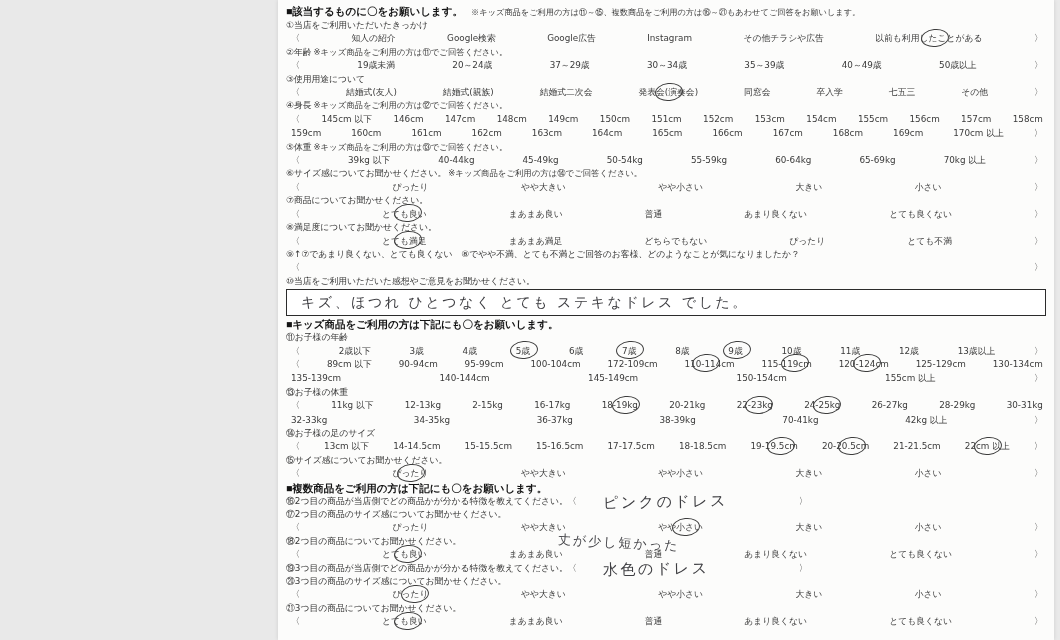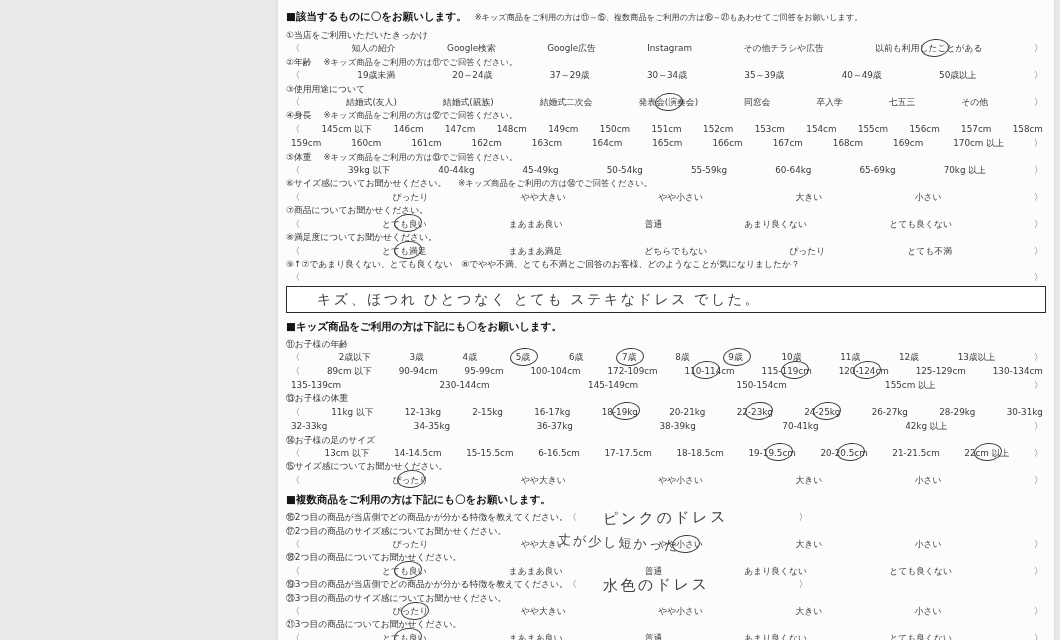--- a/index.html
+++ b/index.html
@@ -10,24 +10,24 @@
     color:#2f2f2f;
     position:relative;
   }
   #paper{
     position:absolute;left:278px;top:0;width:776px;height:640px;
     background:#fcfcfb;
     box-sizing:border-box;
     padding:5px 8px 4px 8px;
     box-shadow:0 0 4px rgba(0,0,0,.12);
   }
-  .sec-title{font-size:10.5px;line-height:23px;font-weight:bold;color:#141414;white-space:nowrap;}
+  .sec-title{font-size:10.5px;line-height:13px;font-weight:bold;color:#141414;white-space:nowrap;font-family:Liberation Serif, serif;}
   .sec-note{font-weight:normal;font-size:8.2px;color:#3a3a3a;margin-left:8px;letter-spacing:0;}
   .q-line{font-size:8.8px;line-height:13.4px;color:#343434;white-space:nowrap;}
-  .q-note{margin-left:12px;font-size:8.4px;color:#3d3d3d;}
+  .q-note{margin-left:2px;font-size:8.4px;color:#3d3d3d;}
   .opts{
     display:flex;justify-content:space-between;align-items:center;
     flex-wrap:wrap;row-gap:1px;
     font-size:8.8px;line-height:13.4px;
     padding:0 3px 0 5px;color:#3a3a3a;
   }
   .opt{position:relative;white-space:nowrap;}
   .bracket{color:#4a4a4a;font-size:9px;}
   .ring{
     position:absolute;top:-3.5px;width:26px;height:16px;
@@ -37,21 +37,21 @@
   .handwriting{
     color:#3e3e42;letter-spacing:2.5px;
     font-size:14px;line-height:13px;
   }
   .inline-answer{
     display:inline-block;width:196px;font-size:15px;
     transform:rotate(-1deg);margin-left:26px;vertical-align:middle;
   }
   .comment-box{
     border:1.6px solid #2b2b2b;height:25px;margin:1px 0 2px 0;
-    display:flex;align-items:center;padding-left:30px;background:#fff;font-family:Liberation Serif, serif;
+    display:flex;align-items:center;padding-left:14px;background:#fff;
   }
   .annotation{position:absolute;color:#46464a;letter-spacing:2px;white-space:nowrap;}
   .answer-line{display:flex;justify-content:space-between;font-size:9px;line-height:13.4px;padding:0 3px 0 5px;}
   .section{margin-bottom:1px;}
 </style>
 </head>
 <body>
 
 <div id="paper">
   <div id="sections">
@@ -165,20 +165,21 @@
           <span class="opt"><span>どちらでもない</span></span>
           <span class="opt"><span>ぴったり</span></span>
           <span class="opt"><span>とても不満</span></span>
           <span class="bracket">〉</span>
         </div>
         <div class="q-line"><span>⑨↑⑦であまり良くない、とても良くない　⑧でやや不満、とても不満とご回答のお客様、どのようなことが気になりましたか？</span></div>
         <div class="answer-line">
           <span class="bracket">〈</span>
           <span class="bracket">〉</span>
         </div>
+        <div class="q-line"><span>⑩当店をご利用いただいた感想やご意見をお聞かせください。</span></div>
         <div class="comment-box">
           <span class="handwriting">キズ、ほつれ ひとつなく とても ステキなドレス でした。</span>
         </div>
       </div>
       <div class="section">
         <div class="sec-title"><span>■キッズ商品をご利用の方は下記にも〇をお願いします。</span></div>
         <div class="q-line"><span>⑪お子様の年齢</span></div>
         <div class="opts">
           <span class="bracket">〈</span>
           <span class="opt"><span>2歳以下</span></span>
@@ -201,21 +202,21 @@
           <span class="opt"><span>90-94cm</span></span>
           <span class="opt"><span>95-99cm</span></span>
           <span class="opt"><span>100-104cm</span></span>
           <span class="opt"><span>172-109cm</span></span>
           <span class="opt"><span>110-114cm</span><span class="ring" style="left: calc(40% - 13px);"></span></span>
           <span class="opt"><span>115-119cm</span><span class="ring" style="left: calc(65% - 13px);"></span></span>
           <span class="opt"><span>120-124cm</span><span class="ring" style="left: calc(55% - 13px);"></span></span>
           <span class="opt"><span>125-129cm</span></span>
           <span class="opt"><span>130-134cm</span></span>
           <span class="opt"><span>135-139cm</span></span>
-          <span class="opt"><span>230-144cm</span></span>
+          <span class="opt"><span>140-144cm</span></span>
           <span class="opt"><span>145-149cm</span></span>
           <span class="opt"><span>150-154cm</span></span>
           <span class="opt"><span>155cm 以上</span></span>
           <span class="bracket">〉</span>
         </div>
         <div class="q-line"><span>⑬お子様の体重</span></div>
         <div class="opts" style="column-gap: 30px;">
           <span class="bracket">〈</span>
           <span class="opt"><span>11kg 以下</span></span>
           <span class="opt"><span>12-13kg</span></span>
@@ -235,21 +236,21 @@
           <span class="opt"><span>70-41kg</span></span>
           <span class="opt"><span>42kg 以上</span></span>
           <span class="bracket">〉</span>
         </div>
         <div class="q-line"><span>⑭お子様の足のサイズ</span></div>
         <div class="opts">
           <span class="bracket">〈</span>
           <span class="opt"><span>13cm 以下</span></span>
           <span class="opt"><span>14-14.5cm</span></span>
           <span class="opt"><span>15-15.5cm</span></span>
-          <span class="opt"><span>6-16.5cm</span></span>
+          <span class="opt"><span>15-16.5cm</span></span>
           <span class="opt"><span>17-17.5cm</span></span>
           <span class="opt"><span>18-18.5cm</span></span>
           <span class="opt"><span>19-19.5cm</span><span class="ring" style="left: calc(62% - 13px);"></span></span>
           <span class="opt"><span>20-20.5cm</span><span class="ring" style="left: calc(62% - 13px);"></span></span>
           <span class="opt"><span>21-21.5cm</span></span>
           <span class="opt"><span>22cm 以上</span><span class="ring" style="left: calc(50% - 13px);"></span></span>
           <span class="bracket">〉</span>
         </div>
         <div class="q-line"><span>⑮サイズ感についてお聞かせください。</span></div>
         <div class="opts">

